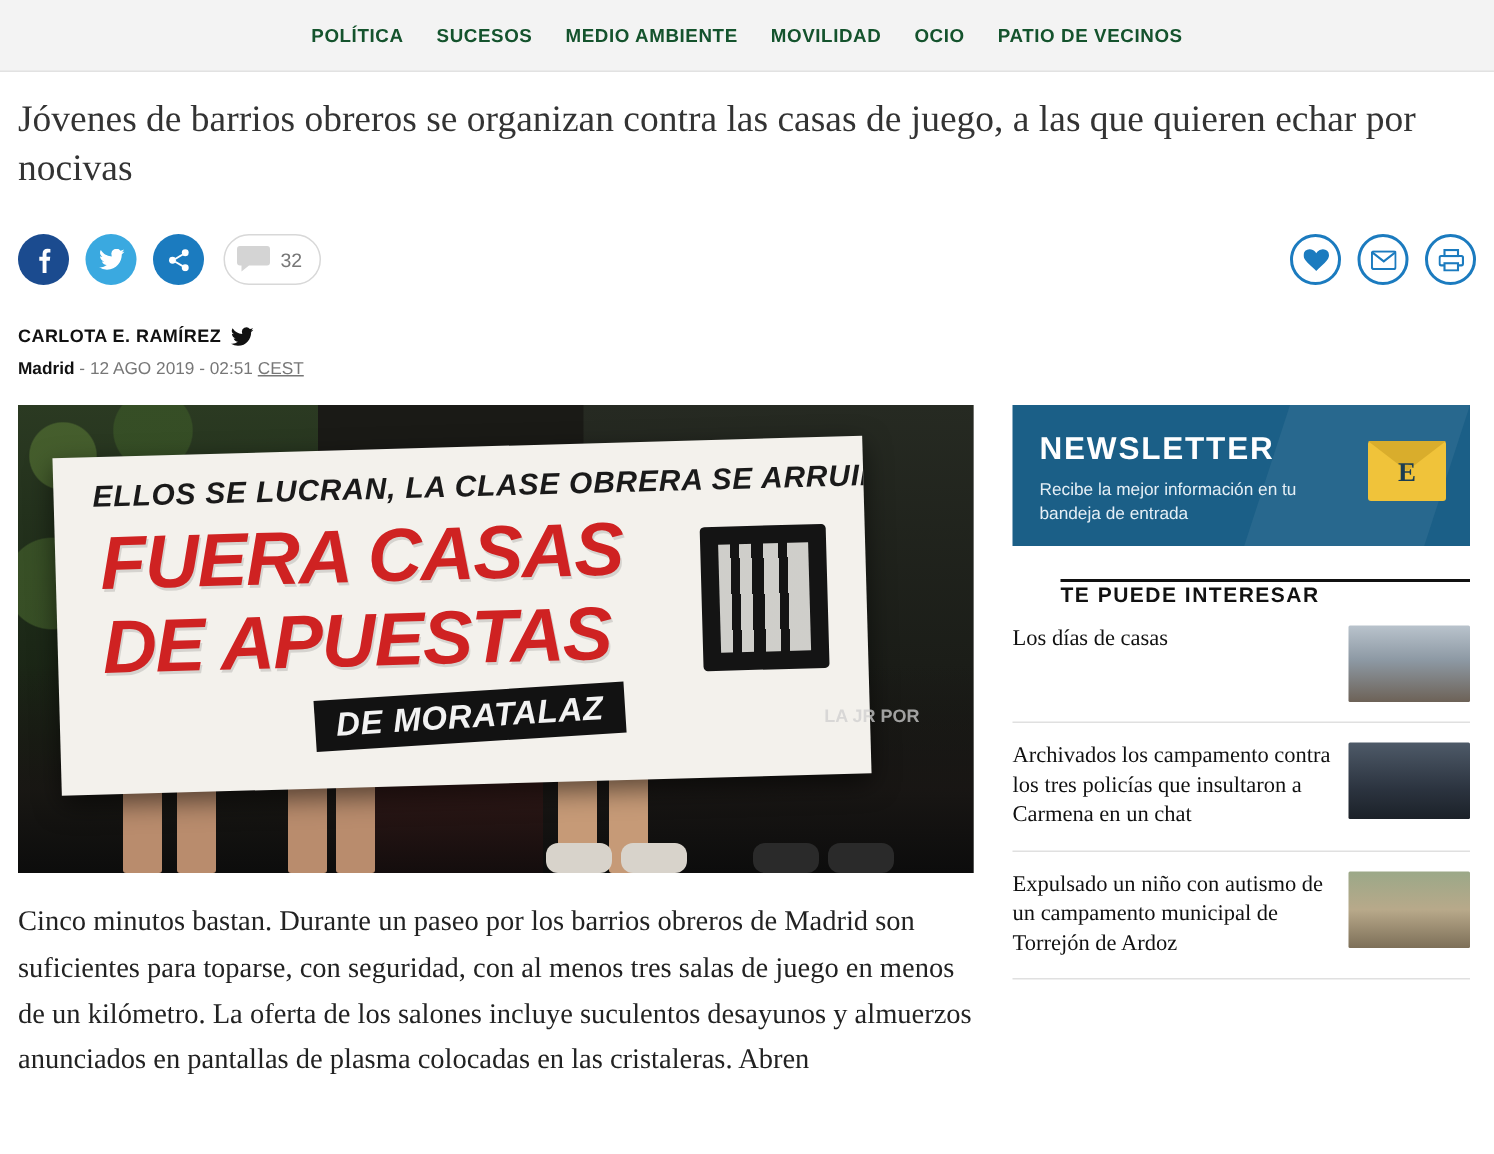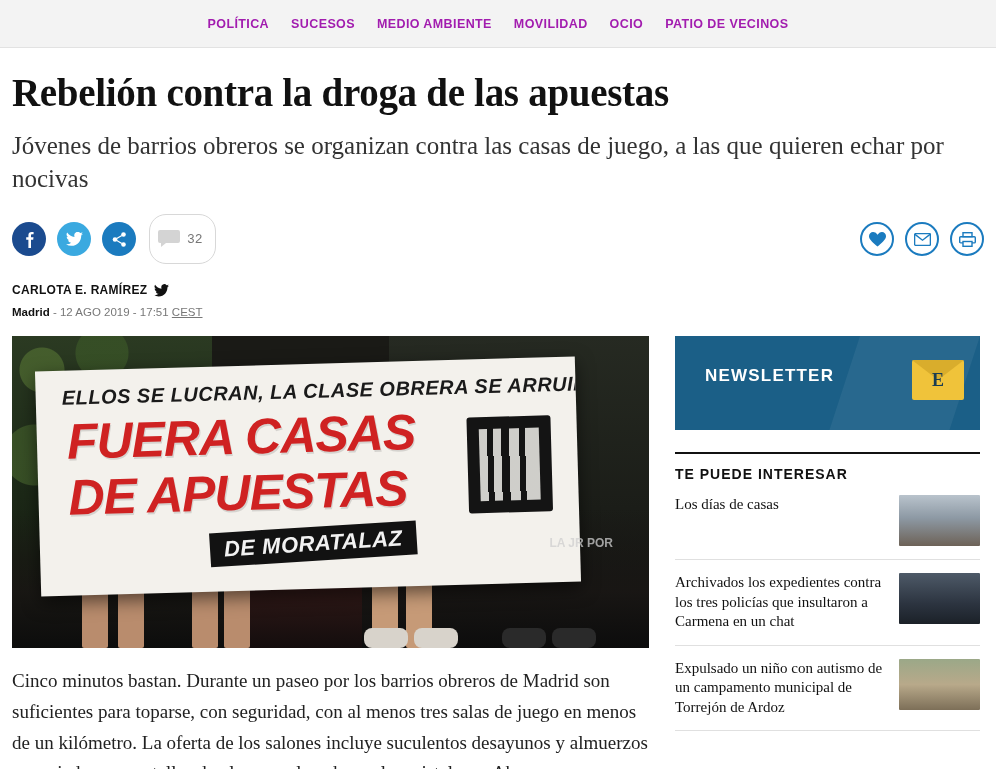--- a/index.html
+++ b/index.html
@@ -16,21 +16,21 @@
     border-bottom: 1px solid #e2e2e2;
     display: flex;
     align-items: center;
     justify-content: center;
     gap: 22px;
   }
   .navbar a {
     font-size: 12.5px;
     font-weight: bold;
     letter-spacing: 0.4px;
-    color: #a21caf;
+    color: #14532d;
     text-decoration: none;
     text-transform: uppercase;
   }
   .wrap { padding: 0 12px; }
   h1.headline {
     font-family: "Liberation Serif", serif;
     font-size: 39px;
     font-weight: bold;
     line-height: 1.08;
     color: #111;
@@ -58,29 +58,28 @@
     border-radius: 50%;
     display: flex; align-items: center; justify-content: center;
     cursor: pointer;
   }
   .c-fb { background: #1b4b8f; }
   .c-tw { background: #3aa9e0; }
   .c-sh { background: #1b7bbf; }
   .c-out { border: 2px solid #1b7bbf; background: #fff; }
   .circle svg { display: block; }
   .comments {
-    height: 50px;
+    height: 34px;
     border: 1px solid #d8d8d8;
     border-radius: 17px;
     display: flex; align-items: center;
     padding: 0 12px 0 8px;
     gap: 7px;
     background: #fff;
     margin-left: 2px;
-    font-family: Liberation Mono, monospace;
   }
   .comments .cnum { font-size: 13px; color: #777; }
   .byline {
     margin-top: 22px;
     display: flex; align-items: center; gap: 7px; text-align: center;
   }
   .byline .author {
     font-size: 12px; font-weight: bold; color: #111;
     letter-spacing: 0.3px; text-transform: uppercase;
   }
@@ -209,21 +208,21 @@
     overflow: hidden;
   }
   .newsletter::before {
     content: "";
     position: absolute; right: 0; top: 0; width: 120px; height: 100%;
     background: rgba(255,255,255,0.06);
     transform: skewX(-18deg);
     transform-origin: top right;
   }
   .newsletter h3 {
-    margin: 12px; font-size: 17px; font-weight: bold;
+    margin: 0; font-size: 21px; font-weight: bold;
     letter-spacing: 1.2px; text-transform: uppercase;
   }
   .newsletter p {
     margin: 8px 0 0 0; font-size: 11.5px; line-height: 1.35;
     width: 190px; color: #e4eef5;
   }
   .env {
     position: absolute; right: 16px; top: 24px;
     width: 52px; height: 40px; background: #f0c33a;
     border-radius: 2px;
@@ -233,25 +232,26 @@
     border-left: 26px solid transparent; border-right: 26px solid transparent;
     border-top: 20px solid #d9ad2c;
   }
   .env .e-letter {
     position: absolute; left: 50%; top: 50%; transform: translate(-50%,-46%);
     font-family: "Liberation Serif", serif;
     font-weight: bold; font-size: 18px; color: #1b3d52; z-index: 2;
   }
   .side-title {
     margin-top: 22px;
-    padding-top: 12px;
+    padding-top: 0;
     border-top: 2px solid #111;
     font-size: 14px; font-weight: bold;
     letter-spacing: 1px; color: #111;
     text-transform: uppercase;
+    margin-left: 32px;
   }
   .side-item {
     display: flex; align-items: flex-start; gap: 12px;
     padding: 13px 0;
     border-bottom: 1px solid #e0e0e0;
   }
   .side-item:first-of-type { padding-top: 14px; }
   .side-item .s-text {
     flex: 1;
     font-family: "Liberation Serif", serif;
@@ -273,21 +273,20 @@
   <a href="#">POLÍTICA</a>
   <a href="#">SUCESOS</a>
   <a href="#">MEDIO AMBIENTE</a>
   <a href="#">MOVILIDAD</a>
   <a href="#">OCIO</a>
   <a href="#">PATIO DE VECINOS</a>
 </div>
 
 <div class="wrap">
 
-  <h1 class="headline">Rebelión contra la droga de las apuestas</h1>
   <p class="subhead">Jóvenes de barrios obreros se organizan contra las casas de juego, a las que quieren echar por nocivas</p>
 
   <div class="social-row">
     <div class="social-left">
       <div class="circle c-fb">
         <svg width="9" height="18" viewBox="0 0 9 18" aria-hidden="true">
             <path fill="#fff" d="M6 18V9.8h2.2l.3-2.6H6V5.6c0-.8.2-1.3 1.3-1.3H8.6V2a18 18 0 0 0-2-.1C4.7 1.9 3.4 3 3.4 5.2v2H1.2v2.6h2.2V18H6z"></path>
           </svg>
       </div>
       <div class="circle c-tw">
@@ -342,21 +341,21 @@
   <div class="byline">
     <span class="author">CARLOTA E. RAMÍREZ</span>
     <svg width="15" height="13" viewBox="0 0 17 14">
         <path fill="#111" d="M17 1.7c-.6.3-1.3.5-2 .6.7-.4 1.3-1.1 1.5-2-.7.4-1.4.7-2.2.8A3.4 3.4 0 0 0 8.4 4.2c0 .3 0 .5.1.8A9.8 9.8 0 0 1 1.2.6a3.4 3.4 0 0 0 1 4.6c-.5 0-1-.2-1.5-.4 0 1.7 1.2 3.1 2.7 3.4-.4.1-.9.2-1.4.1.4 1.4 1.7 2.4 3.2 2.4A6.9 6.9 0 0 1 0 12.2 9.7 9.7 0 0 0 5.3 13.8c6.4 0 9.9-5.3 9.9-9.9V3.5c.7-.5 1.3-1.1 1.8-1.8z"></path>
       </svg>
   </div>
 
   <div class="dateline">
     <span class="city">Madrid</span>
     <span> - </span>
-    <span>12 AGO 2019 - 17:51</span>
+    <span>12 AGO 2019 - 02:51</span>
     <span> </span>
     <span class="tz">CEST</span>
   </div>
 
   <div class="content">
 
     <div class="col-main">
       <div class="photo">
         <div class="bg-left"></div>
         <div class="bg-right"></div>
@@ -385,33 +384,34 @@
         <div class="graffiti">LA
 JR
 POR</div>
       </div>
       <p class="article-body">Cinco minutos bastan. Durante un paseo por los barrios obreros de Madrid son suficientes para toparse, con seguridad, con al menos tres salas de juego en menos de un kilómetro. La oferta de los salones incluye suculentos desayunos y almuerzos anunciados en pantallas de plasma colocadas en las cristaleras. Abren</p>
     </div>
 
     <div class="col-side">
       <div class="newsletter">
         <h3>NEWSLETTER</h3>
+        <p>Recibe la mejor información en tu bandeja de entrada</p>
         <div class="env">
           <span class="e-letter">E</span>
         </div>
       </div>
 
       <div class="side-title">TE PUEDE INTERESAR</div>
 
       <div class="side-item">
         <div class="s-text">Los días de casas</div>
         <div class="s-thumb t1"></div>
       </div>
       <div class="side-item">
-        <div class="s-text">Archivados los expedientes contra los tres policías que insultaron a Carmena en un chat</div>
+        <div class="s-text">Archivados los campamento contra los tres policías que insultaron a Carmena en un chat</div>
         <div class="s-thumb t3"></div>
       </div>
       <div class="side-item">
         <div class="s-text">Expulsado un niño con autismo de un campamento municipal de Torrejón de Ardoz</div>
         <div class="s-thumb t4"></div>
       </div>
     </div>
 
   </div>
 </div>

